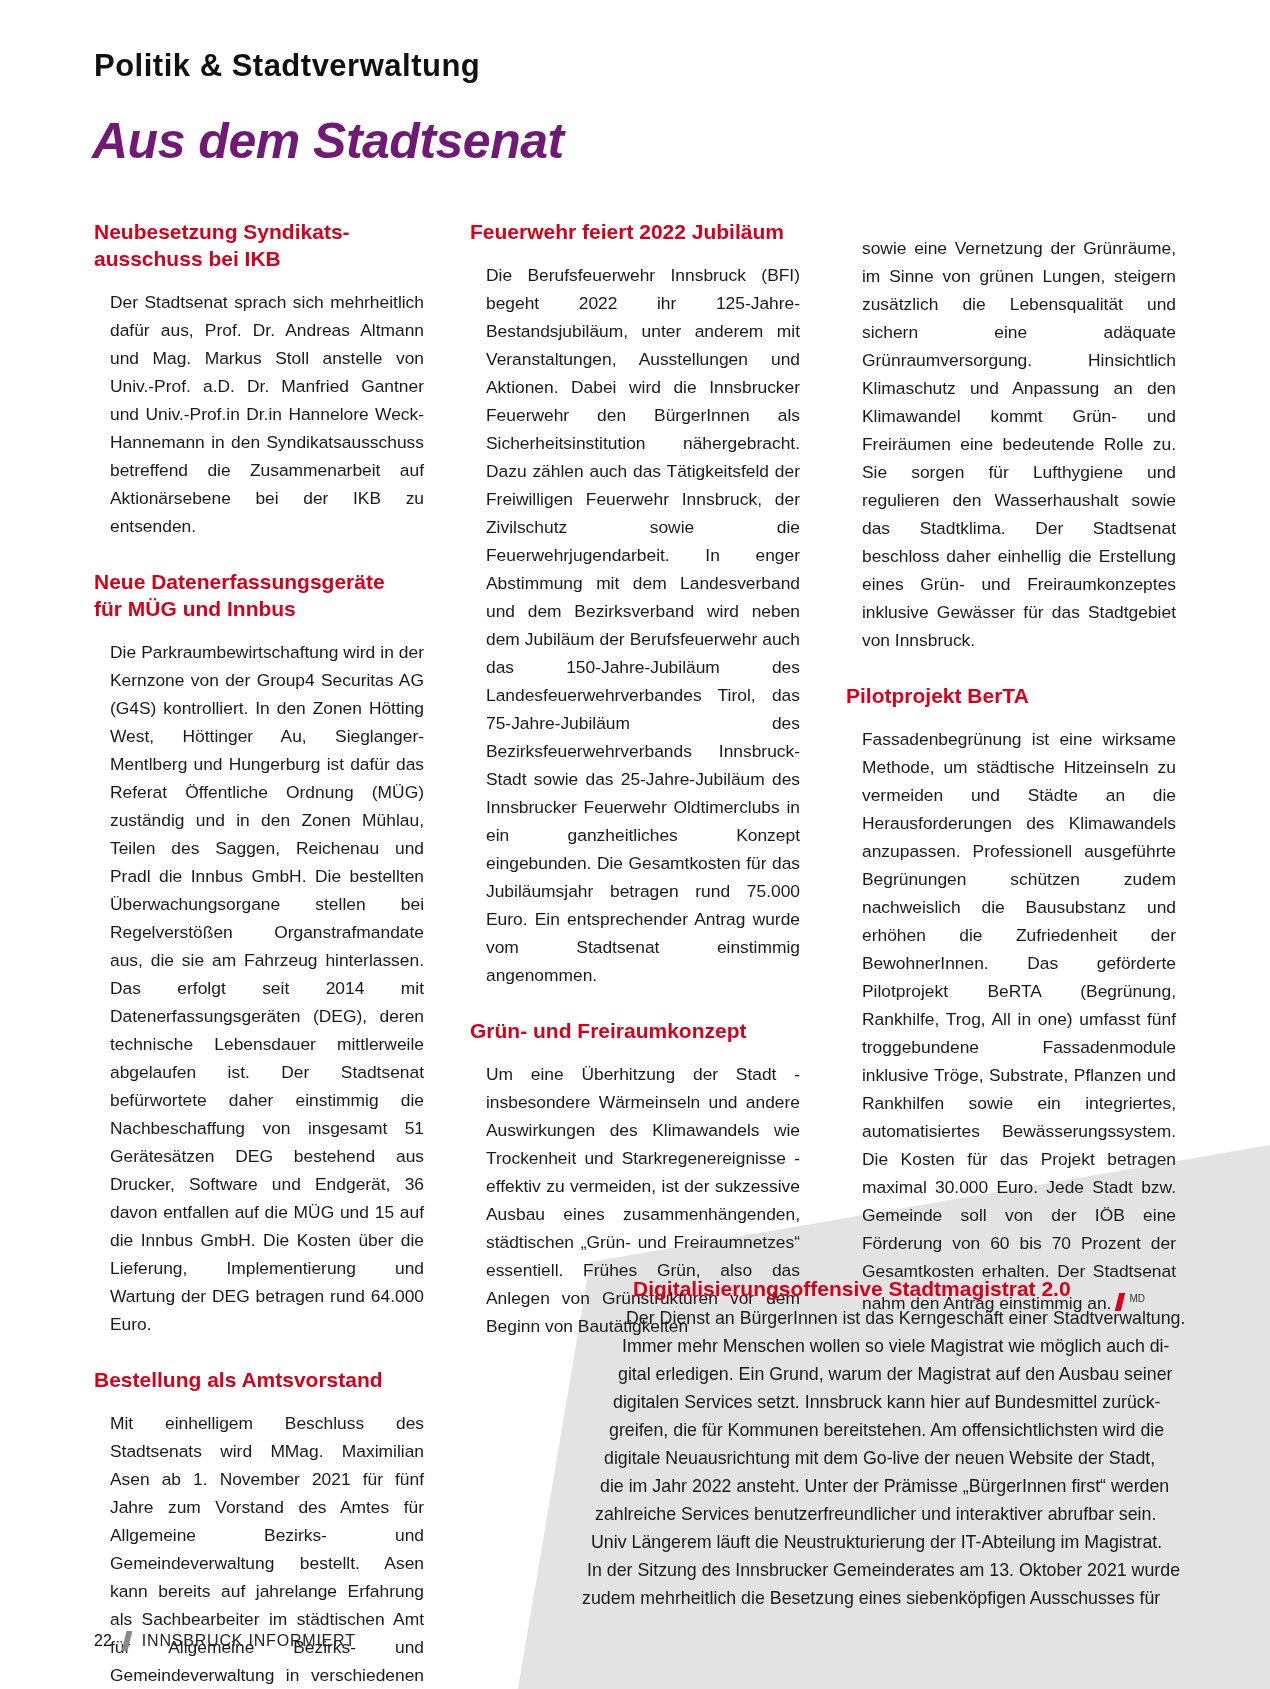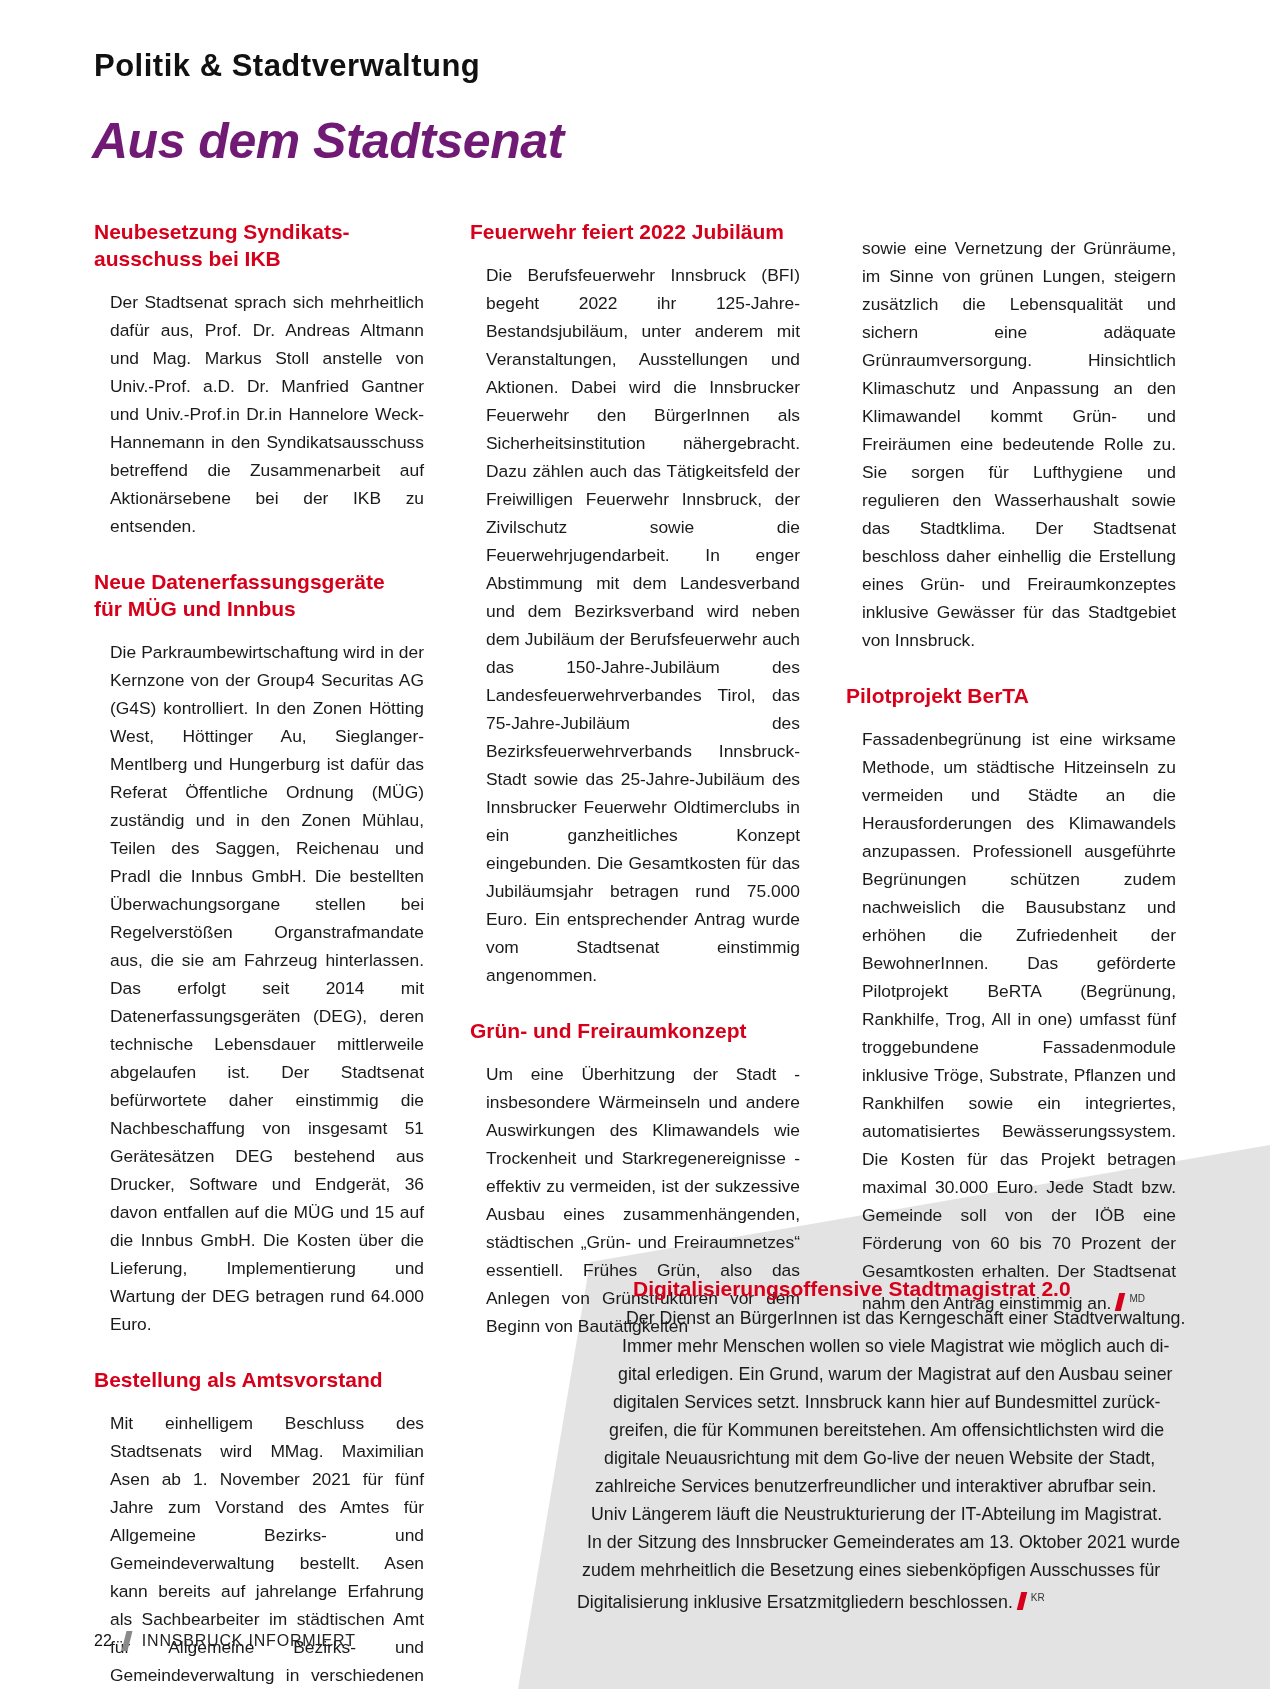--- a/index.html
+++ b/index.html
@@ -110,24 +110,24 @@
 </div>
 
 <div class="box">
   <h2 class="headline">Digitalisierungsoffensive Stadtmagistrat 2.0</h2>
   <div class="box-line" style="margin-left:51px">Der Dienst an BürgerInnen ist das Kerngeschäft einer Stadtverwaltung.</div>
   <div class="box-line" style="margin-left:47px">Immer mehr Menschen wollen so viele Magistrat wie möglich auch di-</div>
   <div class="box-line" style="margin-left:43px">gital erledigen. Ein Grund, warum der Magistrat auf den Ausbau seiner</div>
   <div class="box-line" style="margin-left:38px">digitalen Services setzt. Innsbruck kann hier auf Bundesmittel zurück-</div>
   <div class="box-line" style="margin-left:34px">greifen, die für Kommunen bereitstehen. Am offensichtlichsten wird die</div>
   <div class="box-line" style="margin-left:29px">digitale Neuausrichtung mit dem Go-live der neuen Website der Stadt,</div>
+  <div class="box-line" style="margin-left:25px">die im Jahr 2022 ansteht. Unter der Prämisse „BürgerInnen first“ werden</div>
   <div class="box-line" style="margin-left:20px">zahlreiche Services benutzerfreundlicher und interaktiver abrufbar sein.</div>
   <div class="box-line" style="margin-left:16px">Univ Längerem läuft die Neustrukturierung der IT-Abteilung im Magistrat.</div>
   <div class="box-line" style="margin-left:12px">In der Sitzung des Innsbrucker Gemeinderates am 13. Oktober 2021 wurde</div>
   <div class="box-line" style="margin-left:7px">zudem mehrheitlich die Besetzung eines siebenköpfigen Ausschusses für</div>
-  <div class="box-line" style="margin-left:2px"><span>Digitalisierung inklusive Ersatzmitgliedern beschlossen.</span><span class="slash"></span><span class="author">KR</span></div>
 </div>
 
 <div class="footer">
   <span class="page-number">22</span>
   <span class="footer-slash"></span>
   <span class="footer-label">INNSBRUCK INFORMIERT</span>
 </div>
 
 </body></html>

